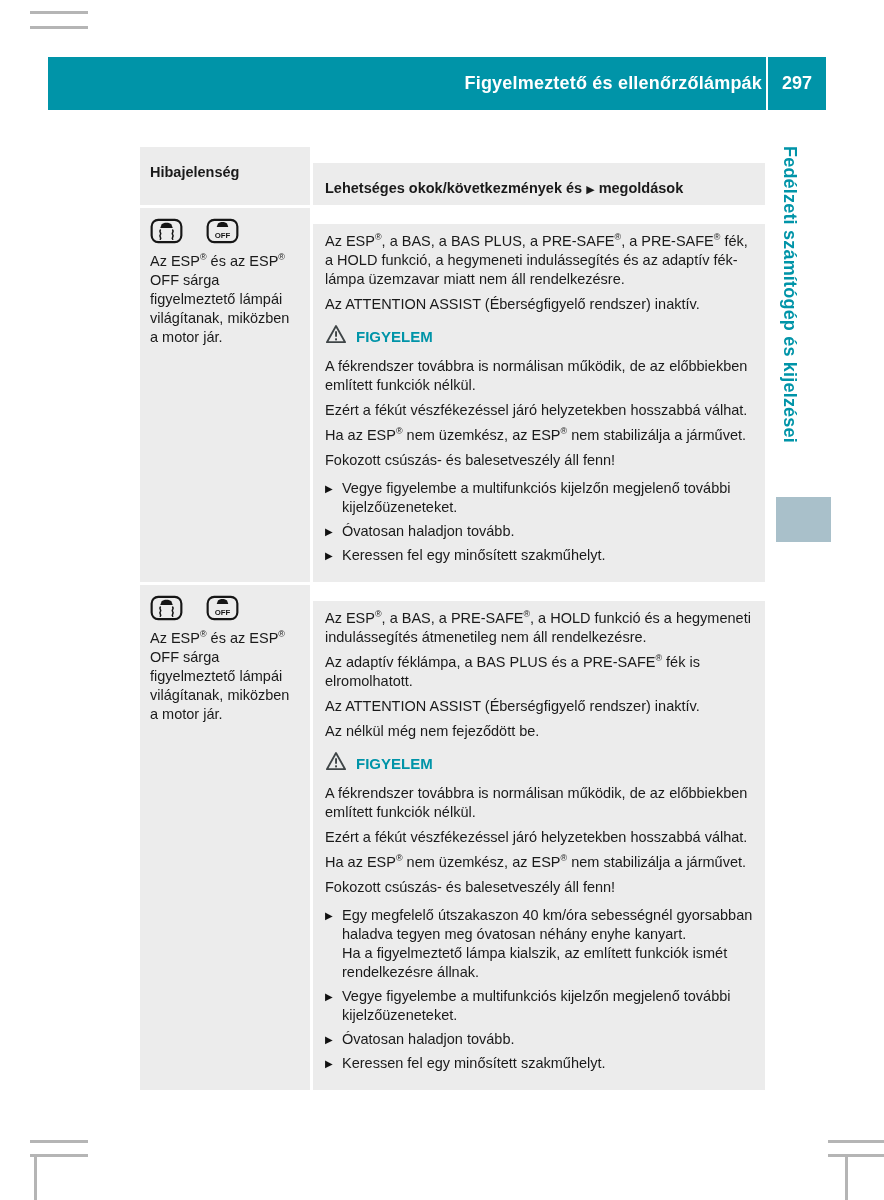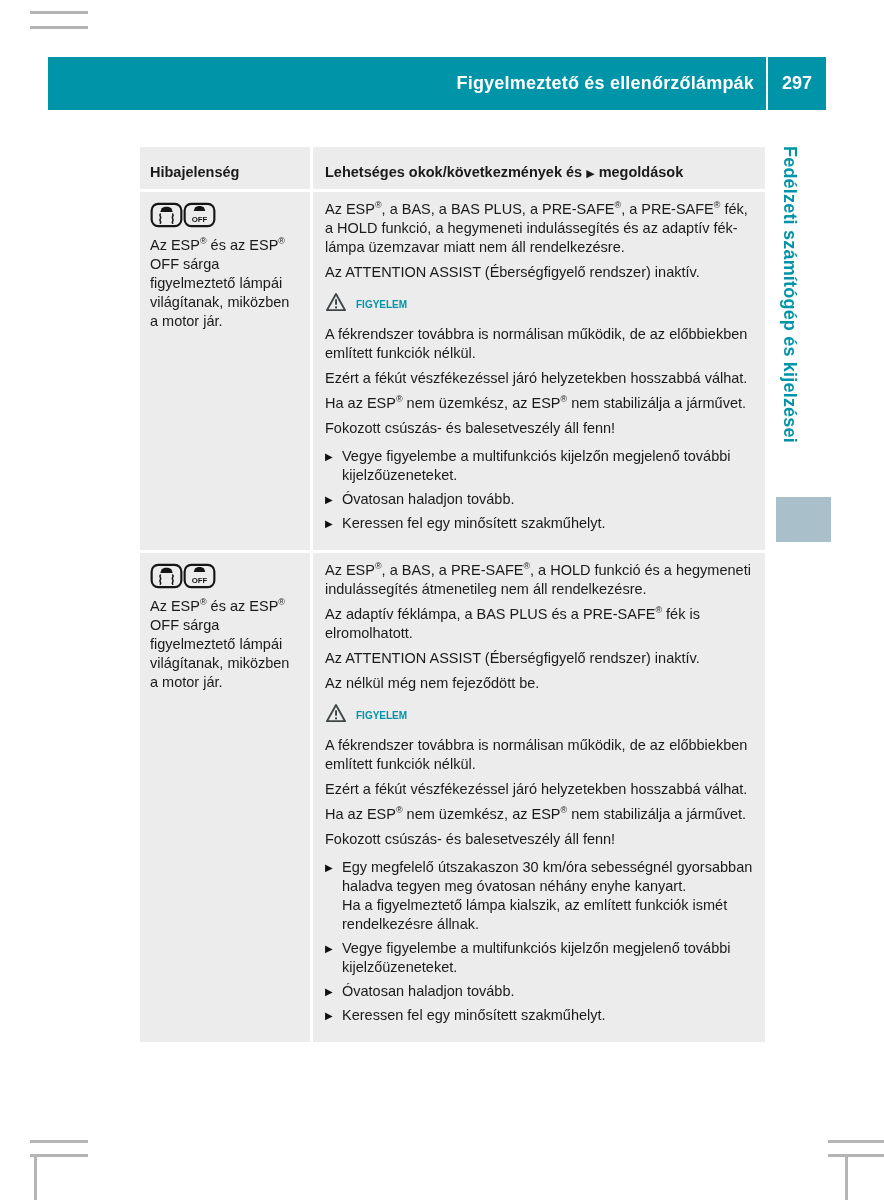--- a/index.html
+++ b/index.html
@@ -8,52 +8,52 @@
     position:relative; width:884px; height:1200px; background:#fff;
     font-family:"Liberation Sans","DejaVu Sans",sans-serif;
     color:var(--body_text,#1a1a1a); overflow:hidden;
   }
   
   .crop { position:absolute; background:#b5b5b5; }
 
   
   .header-bar { position:absolute; left:48px; top:57px; width:778px; height:53px;
     background:var(--accent,#0094a8); display:flex; }
-  .header-title-area { flex:1; display:flex; align-items:center; justify-content:flex-end; padding-right:12px; }
+  .header-title-area { flex:1; display:flex; align-items:center; justify-content:flex-end; padding-right:4px; }
   .header-title { color:#fff; font-weight:bold; font-size:18px; letter-spacing:.2px; }
   .header-divider { width:2px; background:#ffffff; }
   .header-page-num { width:58px; display:flex; align-items:center; justify-content:center;
     color:#fff; font-weight:bold; font-size:18px;border-radius:6px; }
 
   
   .side-tab { position:absolute; left:779px; top:146px;
     writing-mode:vertical-rl; text-orientation:mixed;
     color:var(--accent,#0094a8); font-weight:bold; font-size:18px; letter-spacing:.2px; white-space:nowrap; }
   .side-marker { position:absolute; left:776px; top:497px; width:55px; height:45px;
     background:var(--chapter_marker,#a9c0ca); }
 
   
   .table { position:absolute; left:140px; top:147px; width:625px; font-size:14.5px; line-height:19px; }
   .t-row { display:flex; gap:3px; }
   .t-row + .t-row { margin-top:3px; }
   .cell { background:var(--cell_bg,#ececec); }
   .c1 { width:170px; flex:none; padding:8px 10px 12px 10px; }
-  .c2 { flex:1; padding:8px 8px 12px 12px; }
+  .c2 { flex:1; padding:8px 8px 12px 12px;margin-top:16px; }
   .head-row .cell { font-weight:bold; padding-top:16px; padding-bottom:6px; }
   .hdr-arrow { font-size:11px; }
 
-  .lamp-icons { display:flex; gap:0; margin:2px 0 8px 0; }
+  .lamp-icons { display:flex; gap:23px; margin:2px 0 8px 0; }
   .lamp { display:inline-flex; }
 
   .c2 p { margin:0 0 6px 0; }
   .c2 p:last-child { margin-bottom:0; }
   sup { font-size:.62em; line-height:0; vertical-align:super; }
 
   .warn-head { display:flex; align-items:center; gap:9px; margin:10px 0 8px 0; }
-  .warn-label { color:var(--accent,#0094a8); font-weight:bold; font-size:10px; }
+  .warn-label { color:var(--accent,#0094a8); font-weight:bold; font-size:15px; }
 
   .bullet { display:flex; margin:0 0 5px 0; }
   .b-arrow { flex:none; width:17px; font-size:10px; line-height:19px; color:#111; }
   .b-text { flex:1; }
   .b-text p { margin:0; }
   .note { margin-top:10px !important; margin-bottom:8px !important; }
   .gap-top { margin-top:9px; }
 </style>
 </head>
 <body>
@@ -192,21 +192,21 @@
         </div>
 
         <p>A fékrendszer továbbra is normálisan működik, de az előbbiekben említett funkciók nélkül.</p>
         <p>Ezért a fékút vészfékezéssel járó helyzetekben hosszabbá válhat.</p>
         <p>Ha az ESP<sup>®</sup> nem üzemkész, az ESP<sup>®</sup> nem stabilizálja a járművet.</p>
         <p>Fokozott csúszás- és balesetveszély áll fenn!</p>
 
         <div class="bullet gap-top">
           <span class="b-arrow">▶</span>
           <div class="b-text">
-            <p>Egy megfelelő útszakaszon 30 km/óra sebességnél gyorsabban haladva tegyen meg óvatosan néhány enyhe kanyart.</p>
+            <p>Egy megfelelő útszakaszon 40 km/óra sebességnél gyorsabban haladva tegyen meg óvatosan néhány enyhe kanyart.</p>
             <p>Ha a figyelmeztető lámpa kialszik, az említett funkciók ismét rendelkezésre állnak.</p>
           </div>
         </div>
 
 
         <div class="bullet">
           <span class="b-arrow">▶</span>
           <div class="b-text">
               <p>Vegye figyelembe a multifunkciós kijelzőn megjelenő további kijelzőüzeneteket.</p>
             </div>

